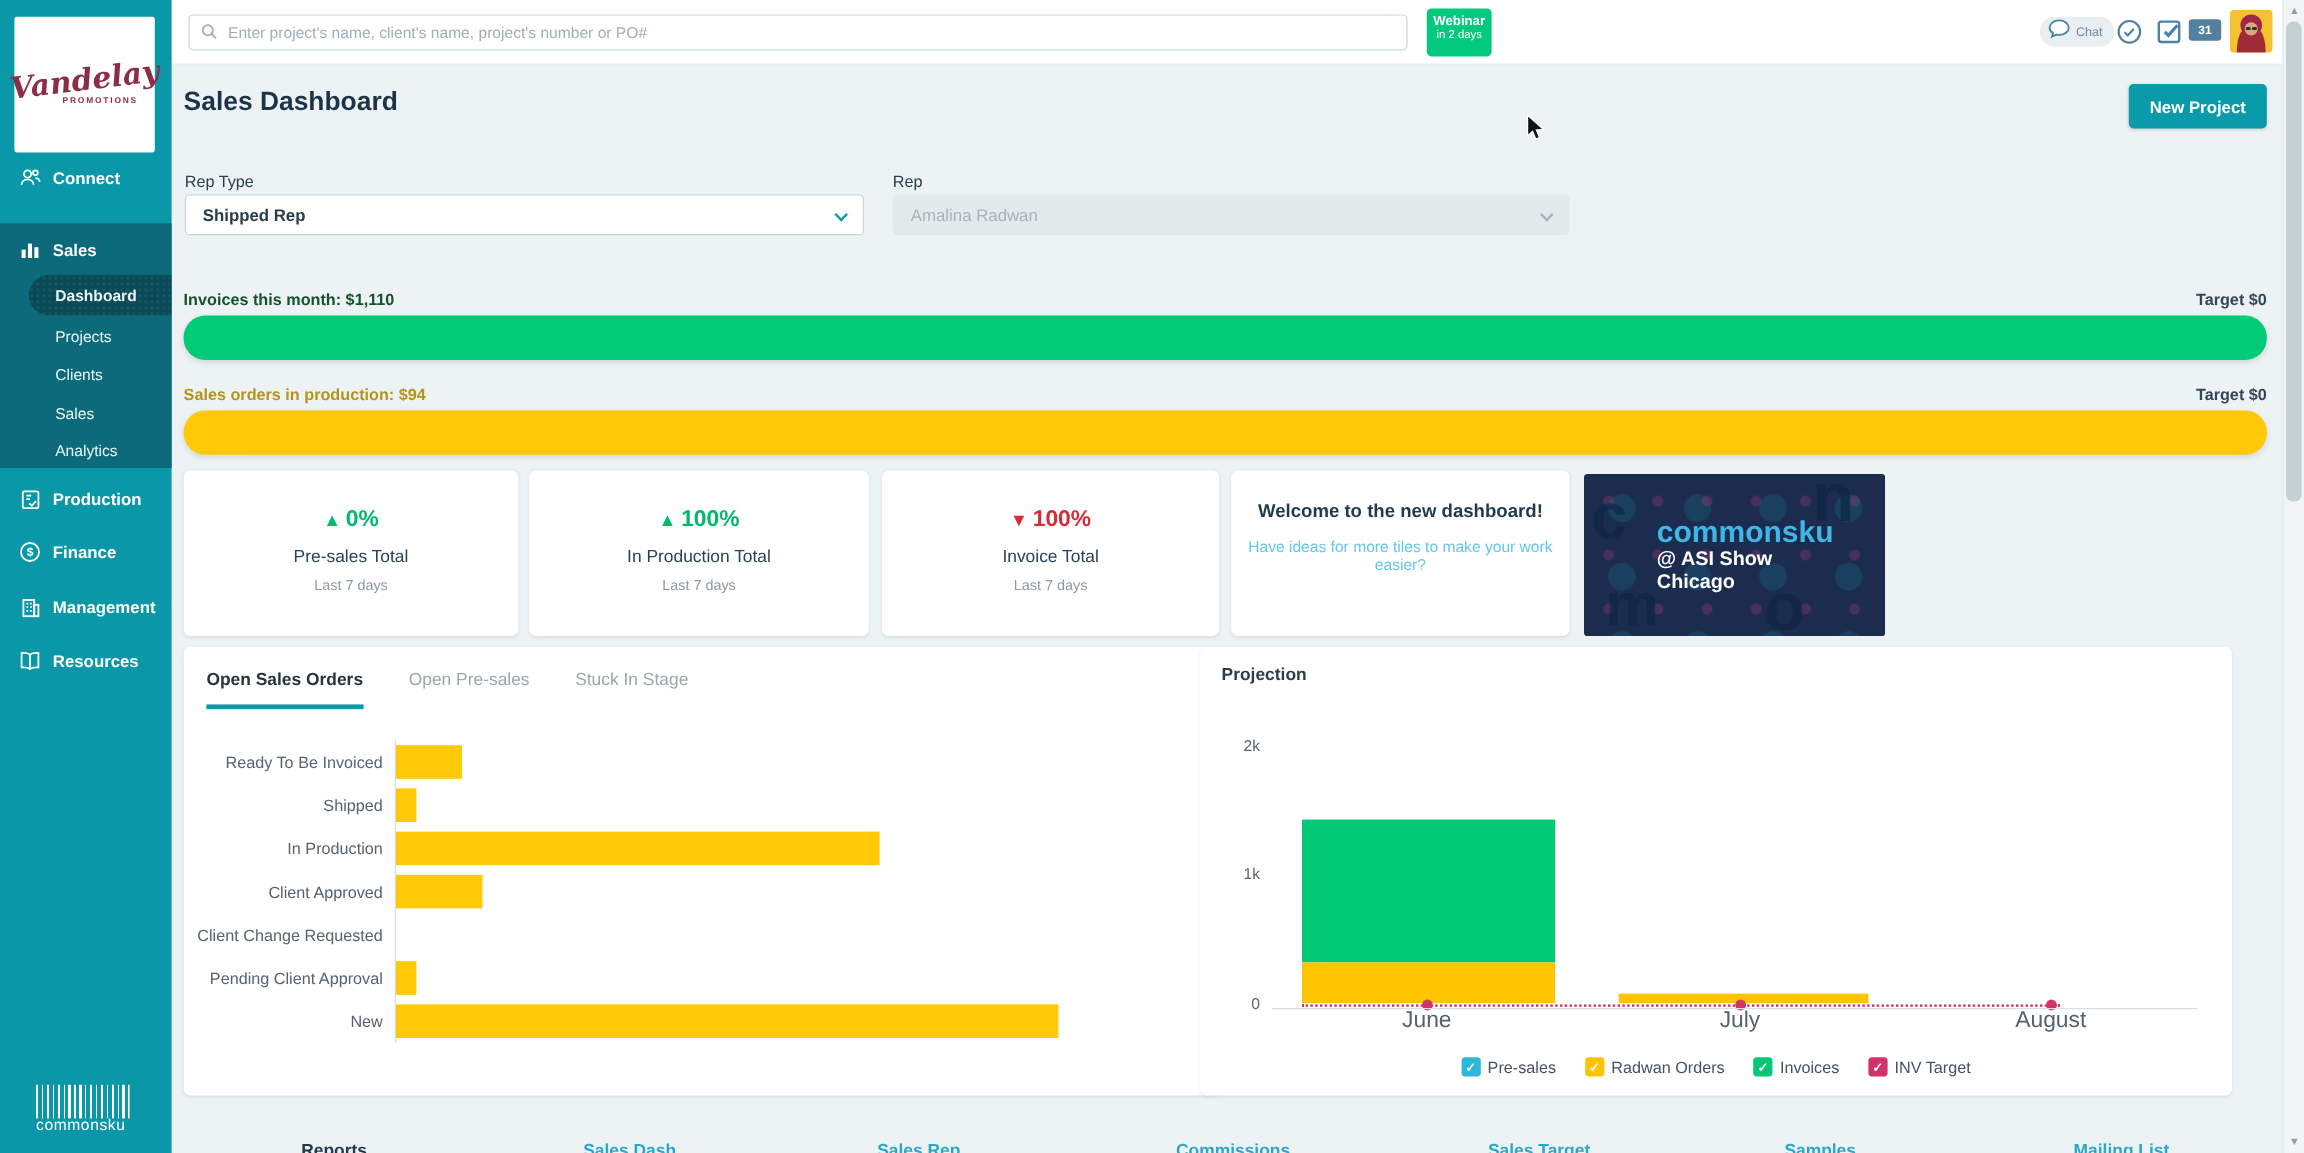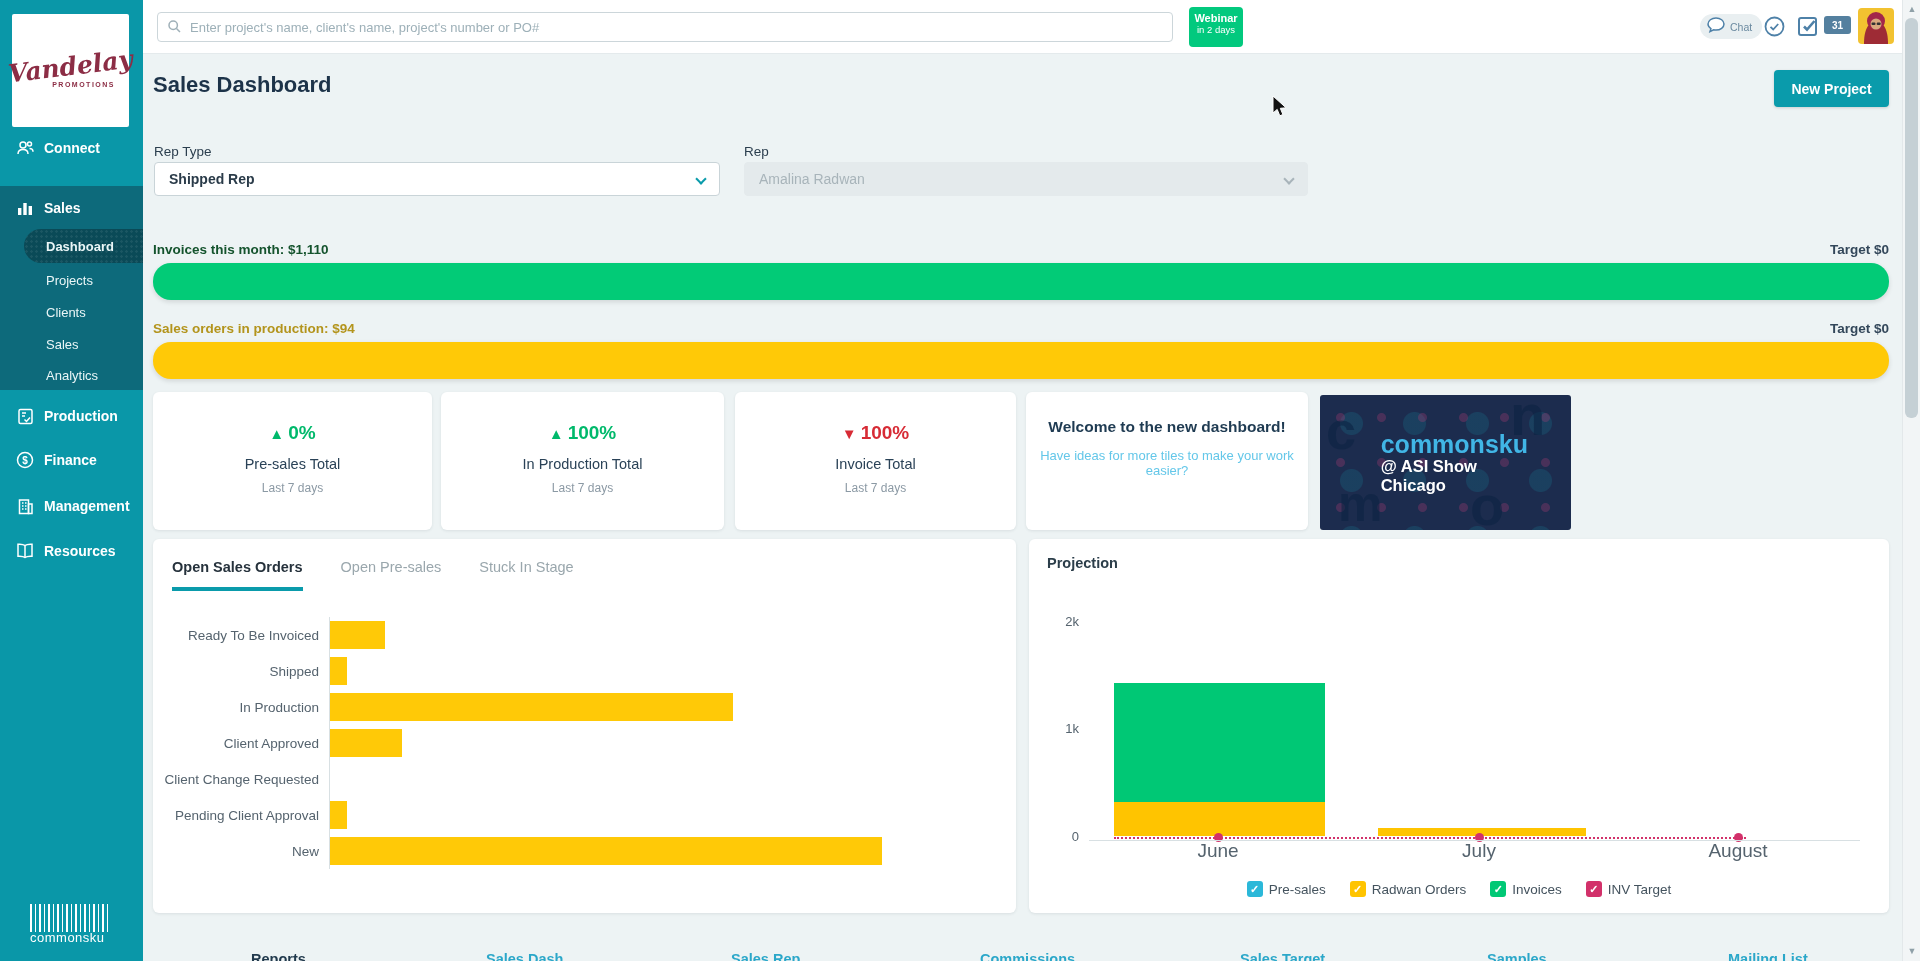--- a/index.html
+++ b/index.html
@@ -100,21 +100,21 @@
   .banner-letter { position:absolute; font-weight:700; color:rgba(12,35,66,0.6);
                    font-family:"Liberation Sans", sans-serif; }
   .banner-text { position:absolute; left:50%; top:50%; transform:translate(-44%,-50%); }
   .banner-brand { font-size:25px; font-weight:700; color:#41b6e6; line-height:1.05; }
   .banner-event { font-size:16.5px; font-weight:700; color:#fff; }
 
   
   .panel { position:absolute; top:539px; height:374px; background:#fff; border-radius:6px;
            box-shadow:0 1px 3px rgba(40,60,70,0.10); }
   .panel-orders { left:153px; width:863px; }
-  .panel-projection { left:1029px; width:860px; }
+  .panel-projection { left:1000px; width:860px; }
   .tabs { position:absolute; left:19px; top:20px; display:flex; gap:38px; }
   .tab { font-size:14.5px; color:#9aa7ad; padding-bottom:12px; cursor:pointer; }
   .tab.active { color:#26323c; font-weight:700; border-bottom:4px solid #0a9bab; }
 
   .hchart { position:absolute; left:0; top:78px; width:100%; }
   .hrow { display:flex; align-items:center; height:36px; }
   .hlabel { width:176px; text-align:right; padding-right:10px; font-size:13.5px; color:#55636e; }
   .htrack { flex:1; border-left:1px solid #d8e0e3; height:36px; display:flex; align-items:center; }
   .hbar { height:28px; cursor:pointer; }
 

